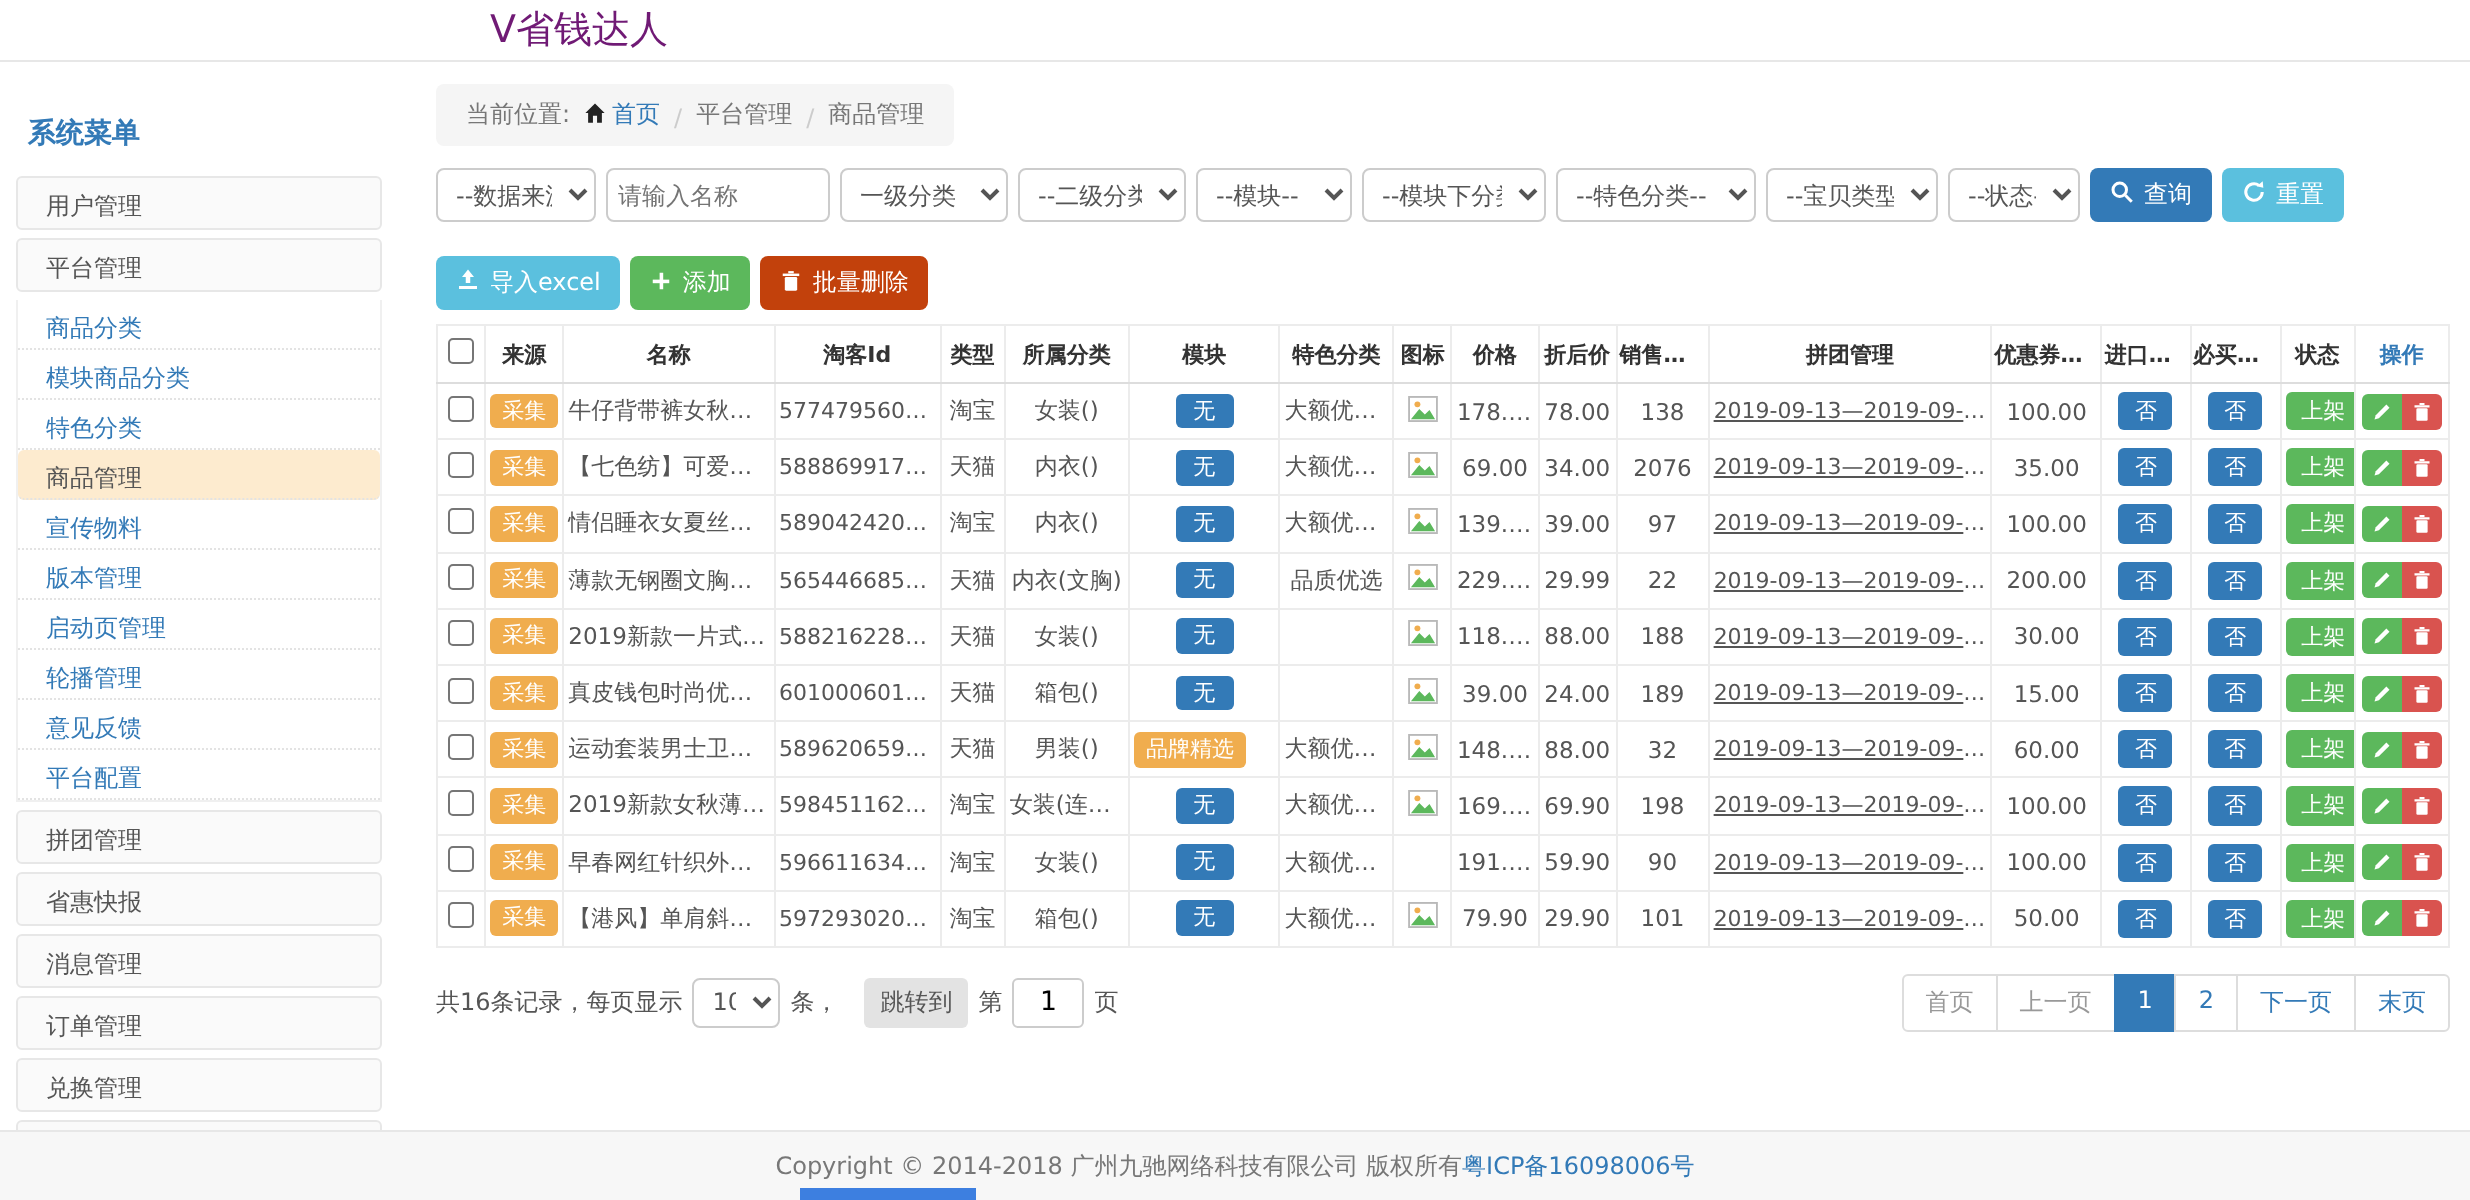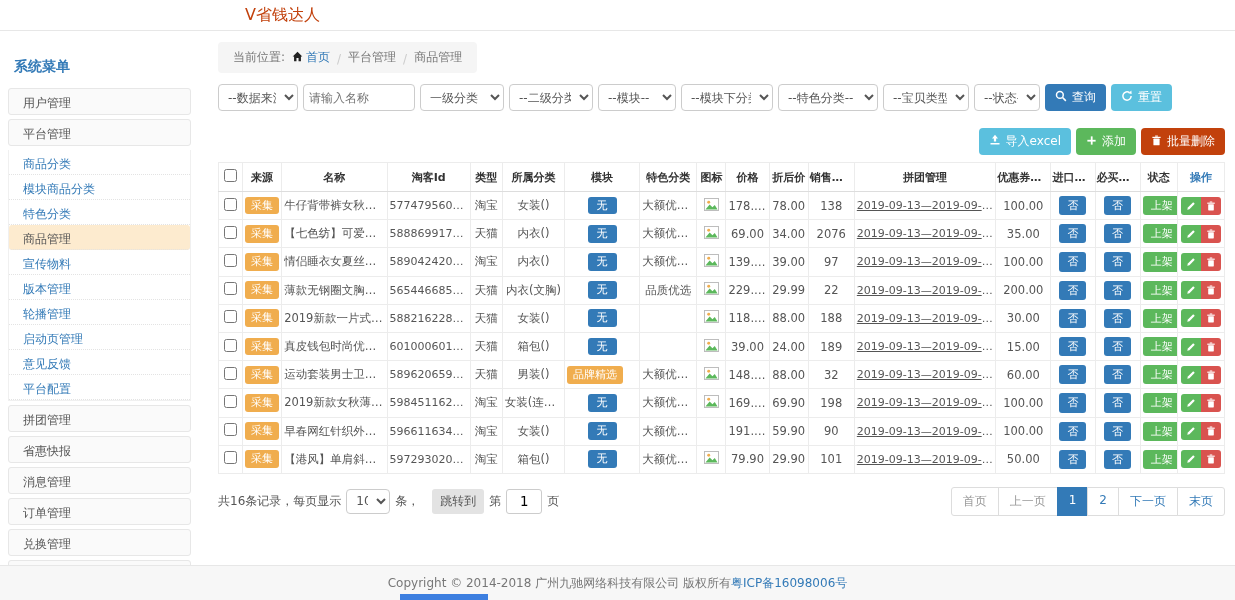--- a/index.html
+++ b/index.html
@@ -4,21 +4,21 @@
 <style>
   * { box-sizing: border-box; margin: 0; padding: 0; }
   html,body { width:1235px; height:600px; }
   body {
     font-family: "DejaVu Sans", "Liberation Sans", sans-serif;
     font-size: 12px; color:#333; background:#fff;
     position: relative; overflow: hidden;
   }
   
   .topbar { height:31px; background:#fff; border-bottom:1px solid #e7e7e7; display:flex; align-items:center; position:relative; }
-  .app-title { margin-left:245px; font-size:16px; color:#c2410c; }
+  .app-title { margin-left:245px; font-size:19px; color:#701a75; }
   .topbar-right { position:absolute; right:0; top:0; height:31px; width:370px; display:flex; align-items:center; }
   .home-box { width:38px; height:31px; background:#ebebeb; border-left:1px solid #e0e0e0; border-right:1px solid #e0e0e0; display:flex; align-items:center; justify-content:center; cursor:pointer; }
   .welcome { padding:0 14px; color:#555; display:flex; align-items:center; gap:6px; cursor:pointer; }
   .caret-down { width:0; height:0; border-left:4px solid transparent; border-right:4px solid transparent; border-top:4px solid #555; display:inline-block; }
   
   .sidebar { position:absolute; left:8px; top:50px; width:183px; }
   .sidebar-title { color:#337ab7; font-weight:bold; font-size:14px; padding:8px 6px 12px; }
   .menu-group { background:#fafafa; border:1px solid #e7e7e7; border-radius:3px; padding:6px 14px; color:#555; margin-bottom:4px; cursor:pointer; height:27px; }
   .submenu { background:#fff; border:1px solid #f0f0f0; border-top:none; margin-bottom:4px; }
   .submenu-item { padding:6px 14px; color:#337ab7; border-bottom:1px dotted #e3e3e3; cursor:pointer; height:25px; }
@@ -33,21 +33,21 @@
   .filters { display:flex; gap:5px; margin-top:11px; align-items:center; }
   select, .text-input { height:27px; border:1px solid #ccc; border-radius:4px; background:#fff; color:#555; font-size:12px; padding:0 5px; font-family:inherit; }
   .w80{width:80px}.w112{width:112px}.w84{width:84px}.w78{width:78px}.w92{width:92px}.w100{width:100px}.w86{width:86px}.w66{width:66px}
   .btn { height:27px; border:none; border-radius:4px; color:#fff; font-size:12px; padding:0 10px; display:inline-flex; align-items:center; gap:5px; cursor:pointer; font-family:inherit; }
   .btn-primary{background:#337ab7}
   .btn-info{background:#5bc0de}
   .btn-success{background:#5cb85c}
   .btn-danger{background:#c2410c}
   
   .panel { margin-top:17px; }
-  .toolbar { display:flex; justify-content:flex-end; gap:5px; margin-bottom:7px; }
+  .toolbar { display:flex; gap:5px; margin-bottom:7px; }
   table { width:100%; border-collapse:collapse; table-layout:fixed; background:#fff; }
   th, td { border:1px solid #ececec; text-align:center; padding:4px 2px; font-size:11.5px; color:#555; overflow:hidden; white-space:nowrap; text-overflow:ellipsis; height:27px; }
   th { color:#333; font-weight:bold; font-size:11px; border-bottom:1px solid #ddd; background:#fff; padding:6px 1px; }
   th.th-op { color:#337ab7; }
   td.cell-name { text-align:center; }
   td.cell-coupon-time { font-size:11px;text-decoration:underline; }
   td.cell-taoke { font-size:11px; }
   .badge { display:inline-block; border-radius:3px; color:#fff; padding:2px 6px; font-size:11px; line-height:1.25; }
   .badge-orange { background:#f0ad4e; }
   .badge-blue { background:#337ab7; padding:2px 9px; }
@@ -88,22 +88,22 @@
   <div class="sidebar-title">系统菜单</div>
   <div class="menu-group">用户管理</div>
   <div class="menu-group">平台管理</div>
   <div class="submenu">
     <div class="submenu-item">商品分类</div>
     <div class="submenu-item">模块商品分类</div>
     <div class="submenu-item">特色分类</div>
     <div class="submenu-item active">商品管理</div>
     <div class="submenu-item">宣传物料</div>
     <div class="submenu-item">版本管理</div>
+    <div class="submenu-item">启动页管理</div>
     <div class="submenu-item">轮播管理</div>
-    <div class="submenu-item">启动页管理</div>
     <div class="submenu-item">意见反馈</div>
     <div class="submenu-item">平台配置</div>
   </div>
   <div class="menu-group">拼团管理</div>
   <div class="menu-group">省惠快报</div>
   <div class="menu-group">消息管理</div>
   <div class="menu-group">订单管理</div>
   <div class="menu-group">兑换管理</div>
   <div class="menu-group">统计管理</div>
 </div>

